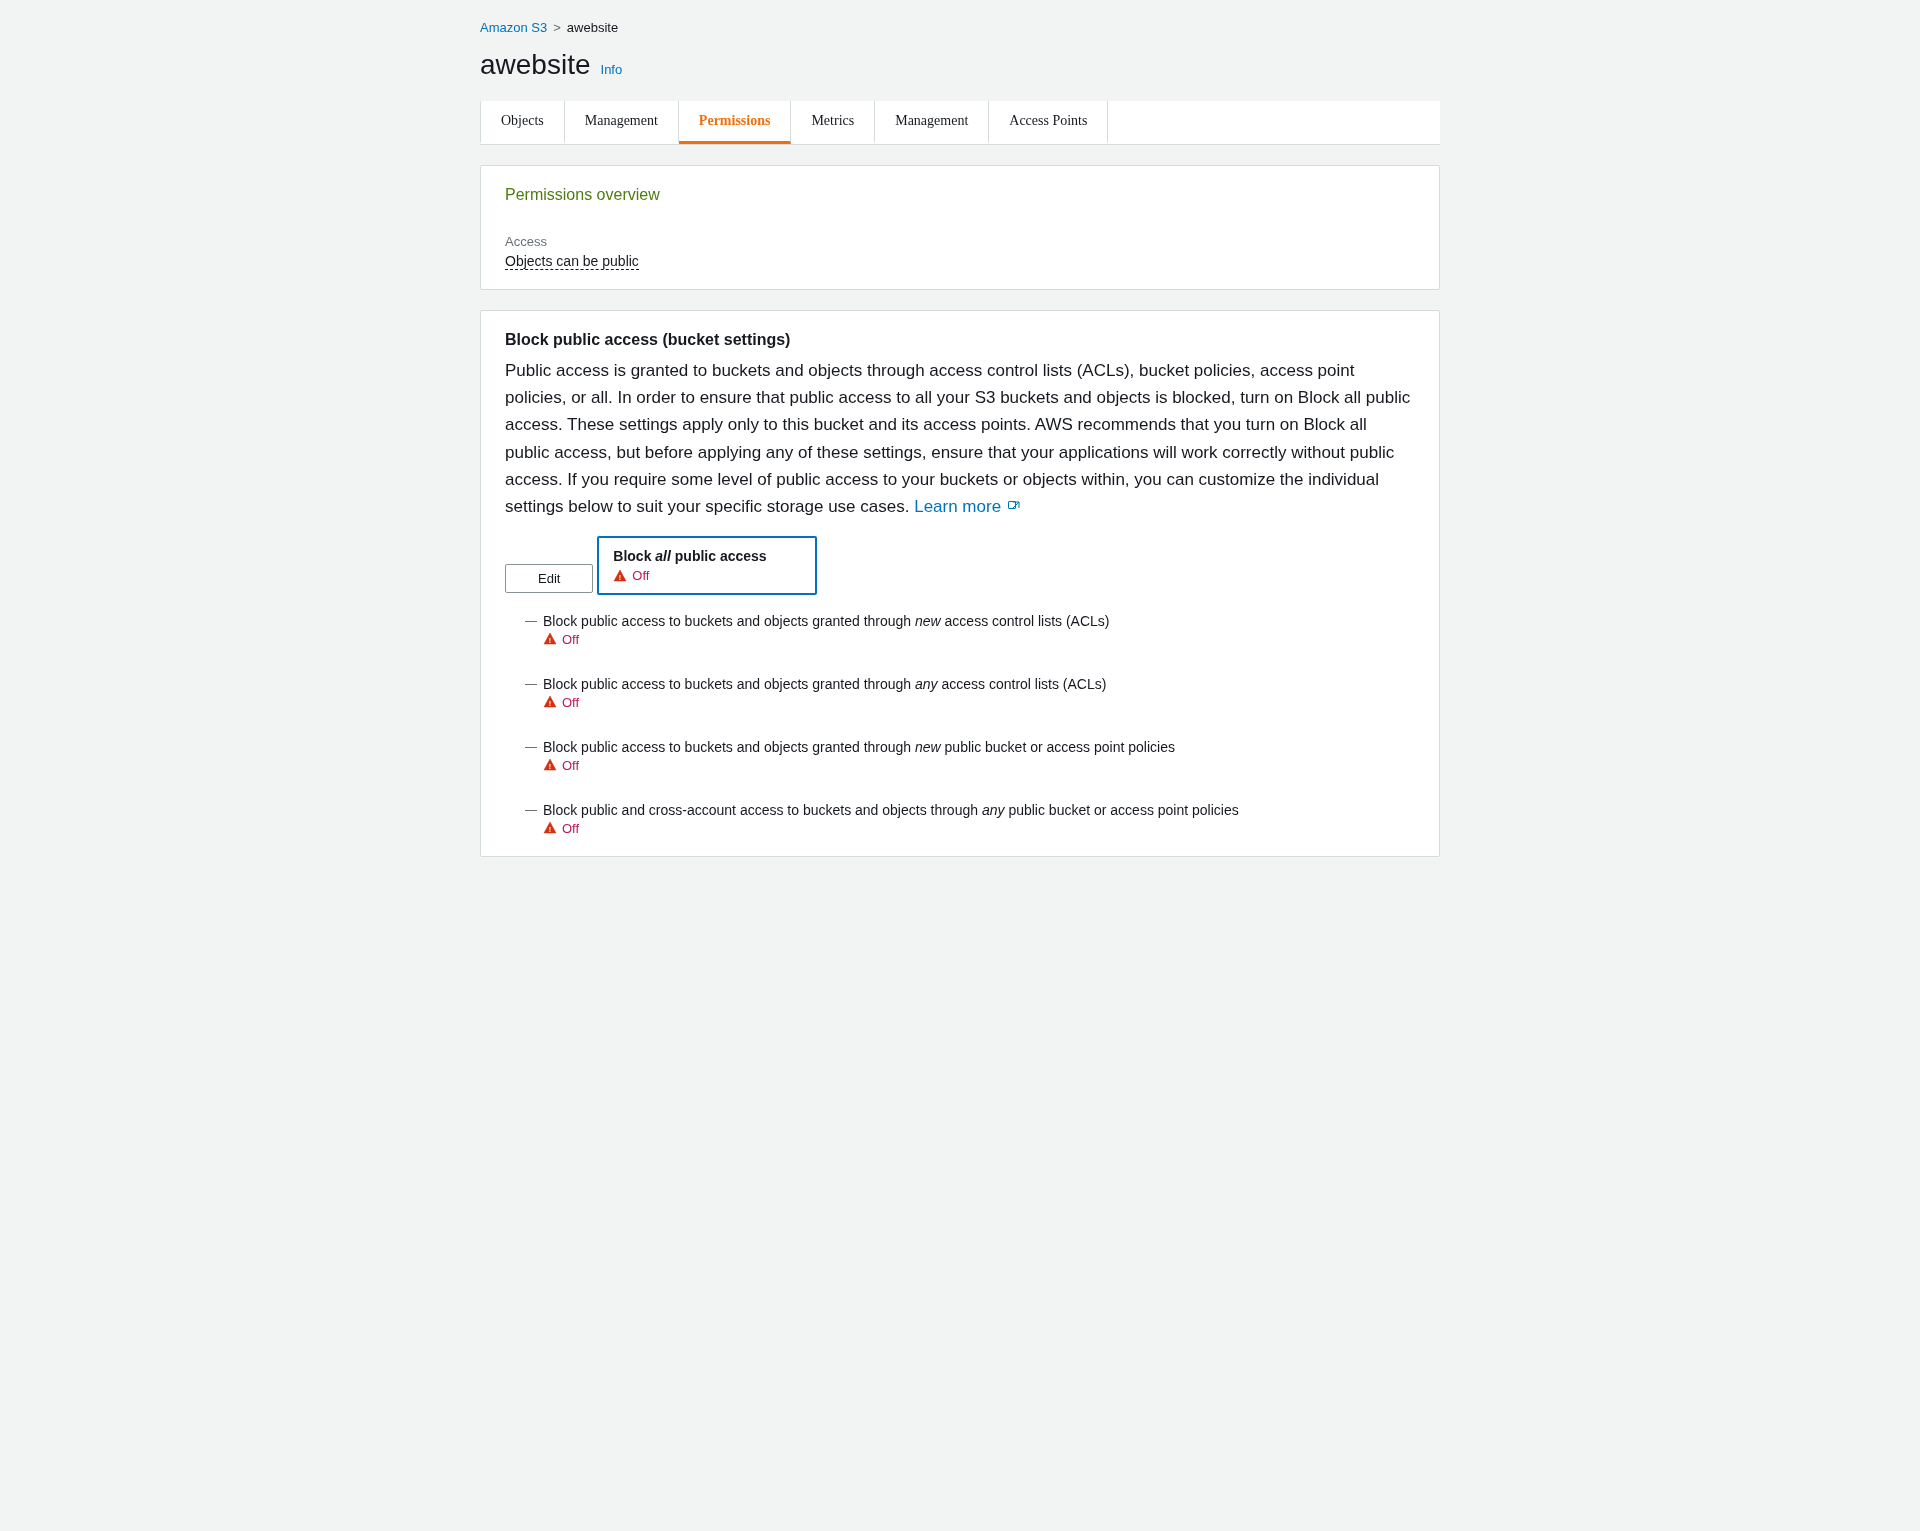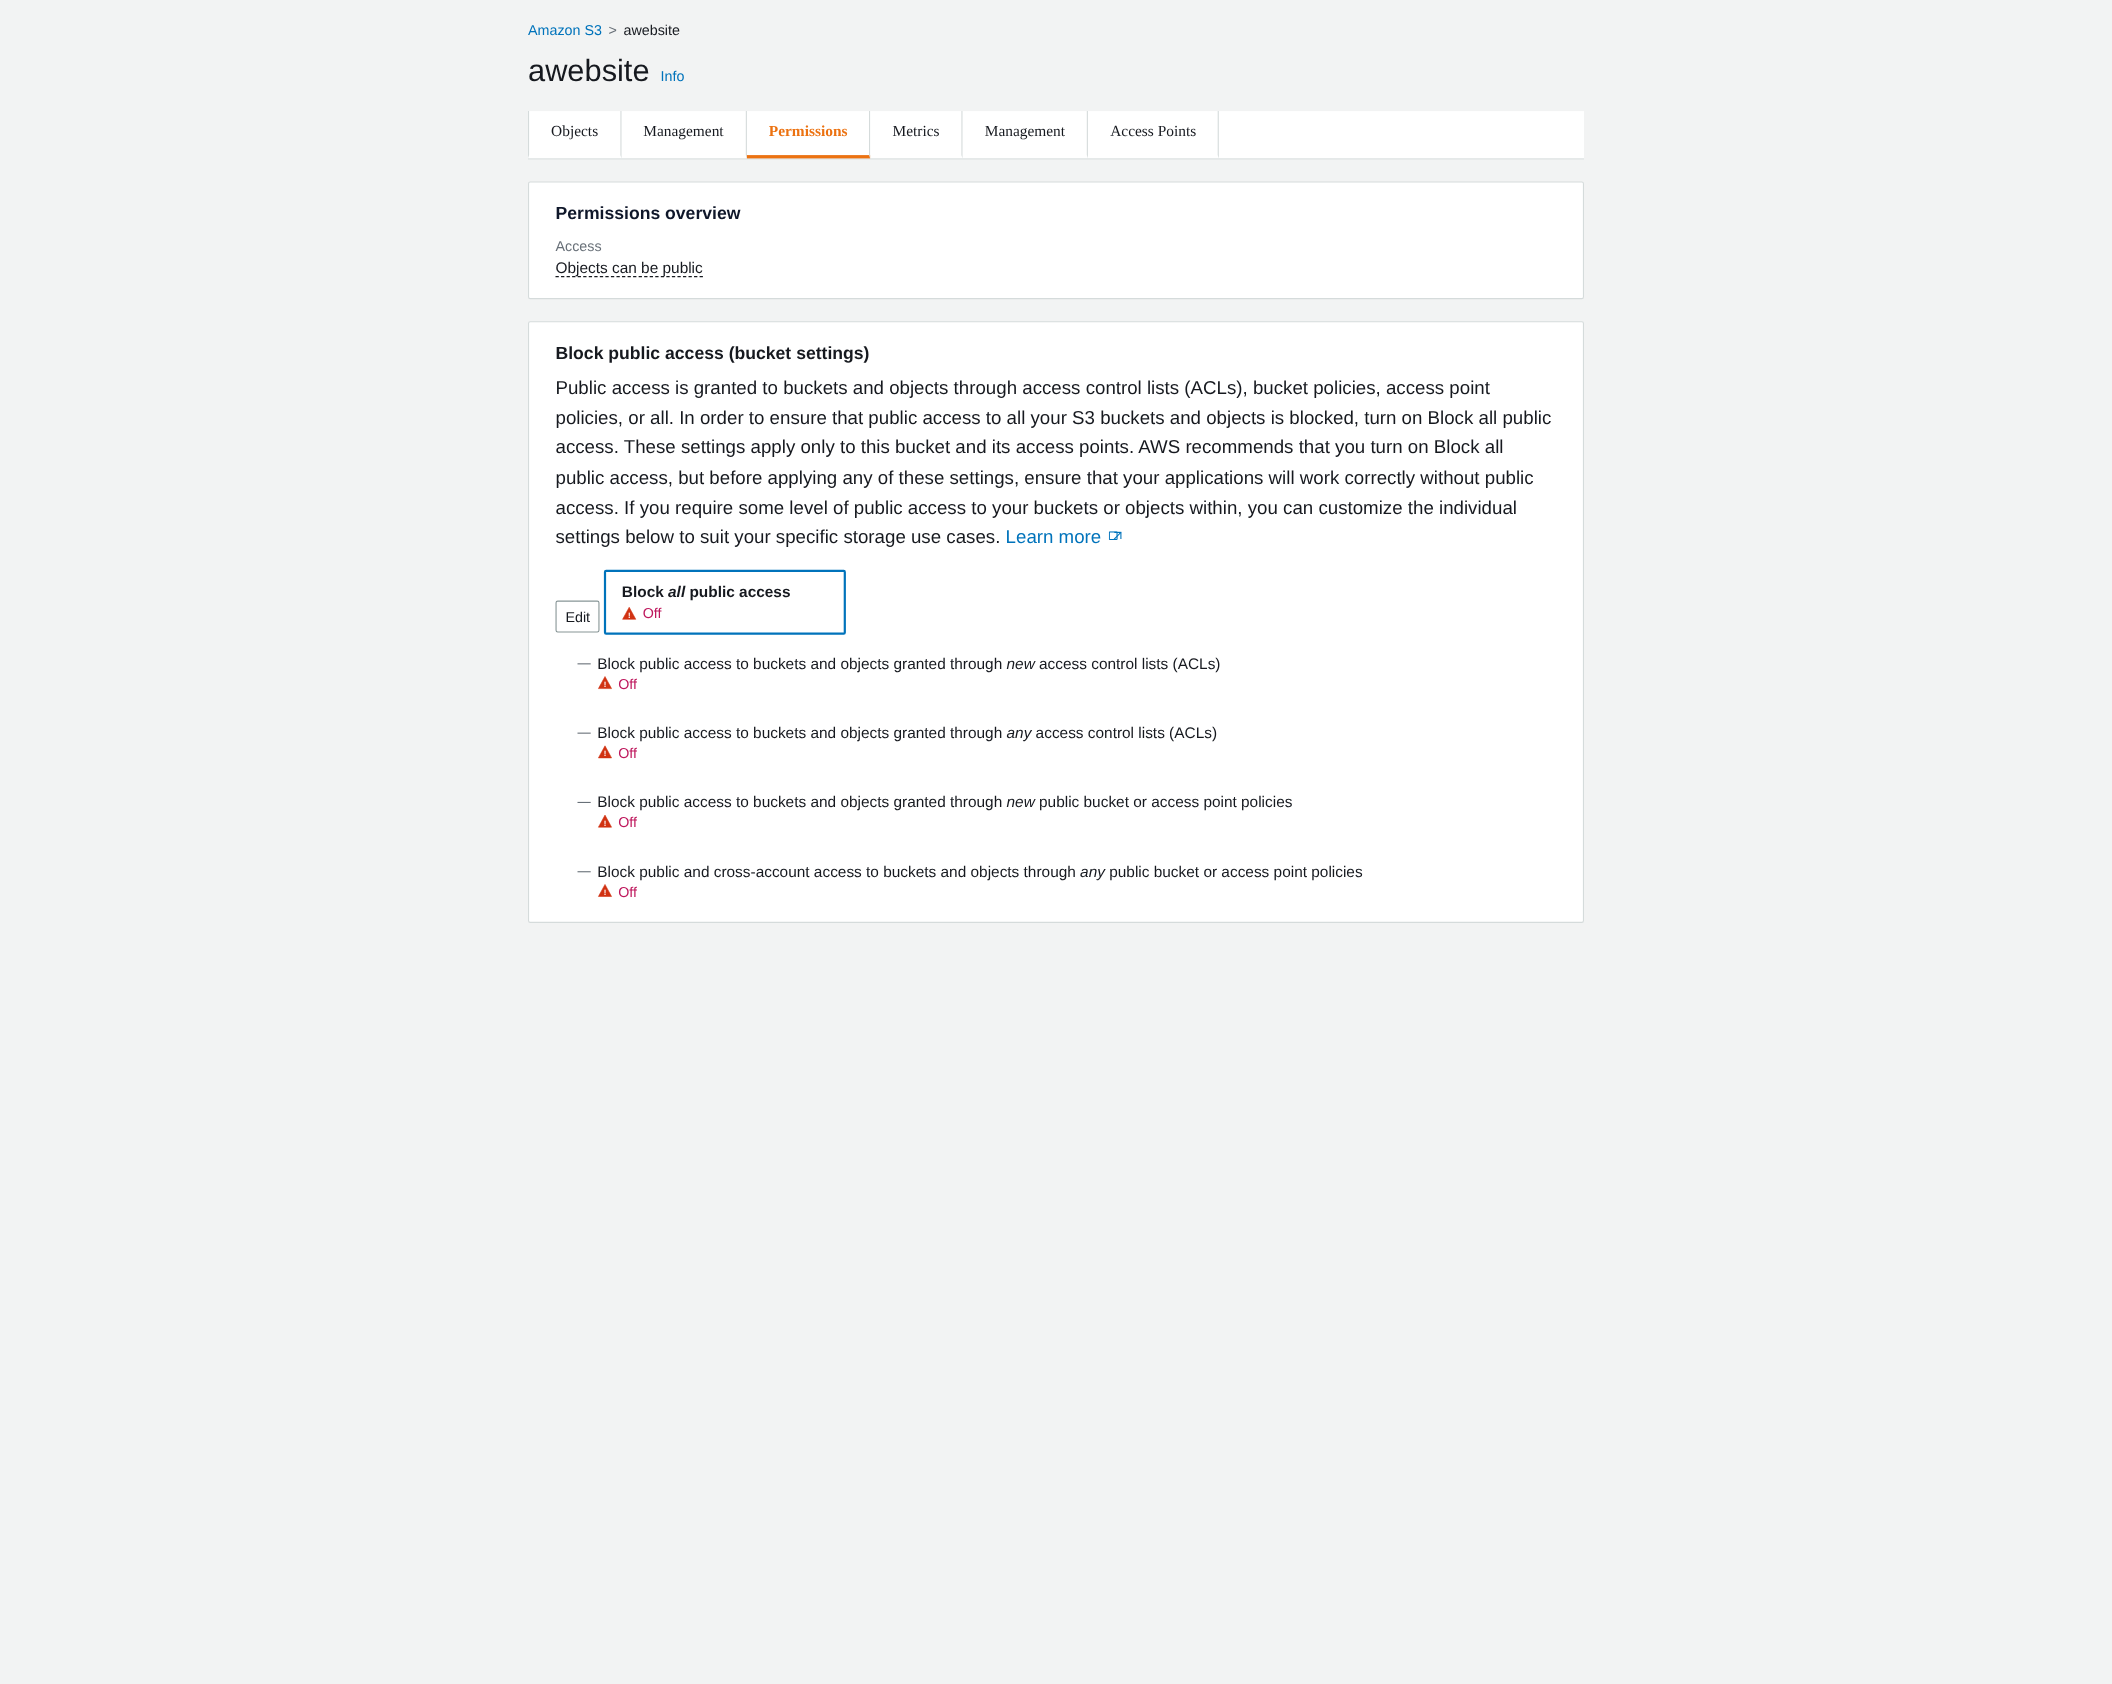--- a/index.html
+++ b/index.html
@@ -81,23 +81,23 @@
     
     .card {
       background: #fff;
       border: 1px solid #d5dbdb;
       border-radius: 2px;
       margin-bottom: 20px;
       padding: 20px 24px;
     }
     .card-title {
       font-size: 16px;
-      font-weight: 700;
-      margin-bottom: 12px;
-      color: #0f172a;
+      font-weight: 400;
+      margin-bottom: 30px;
+      color: #4d7c0f;
     }
     .access-label {
       font-size: 13px;
       color: #687078;
       margin-bottom: 4px;
     }
     .access-value {
       font-size: 14px;
       color: #16191f;
       border-bottom: 1px dashed #16191f;
@@ -131,21 +131,21 @@
       width: 12px;
       height: 12px;
       vertical-align: middle;
       margin-left: 2px;
     }
     
     .edit-button {
       border: 1px solid #879596;
       background: #fff;
       color: #16191f;
-      padding: 6px 8px;
+      padding: 6px 32px;
       font-size: 13px;
       cursor: pointer;
       border-radius: 2px;
       margin-bottom: 20px;
     }
     
     .block-all-box {
       border: 2px solid #0073bb;
       border-radius: 2px;
       padding: 10px 14px;

